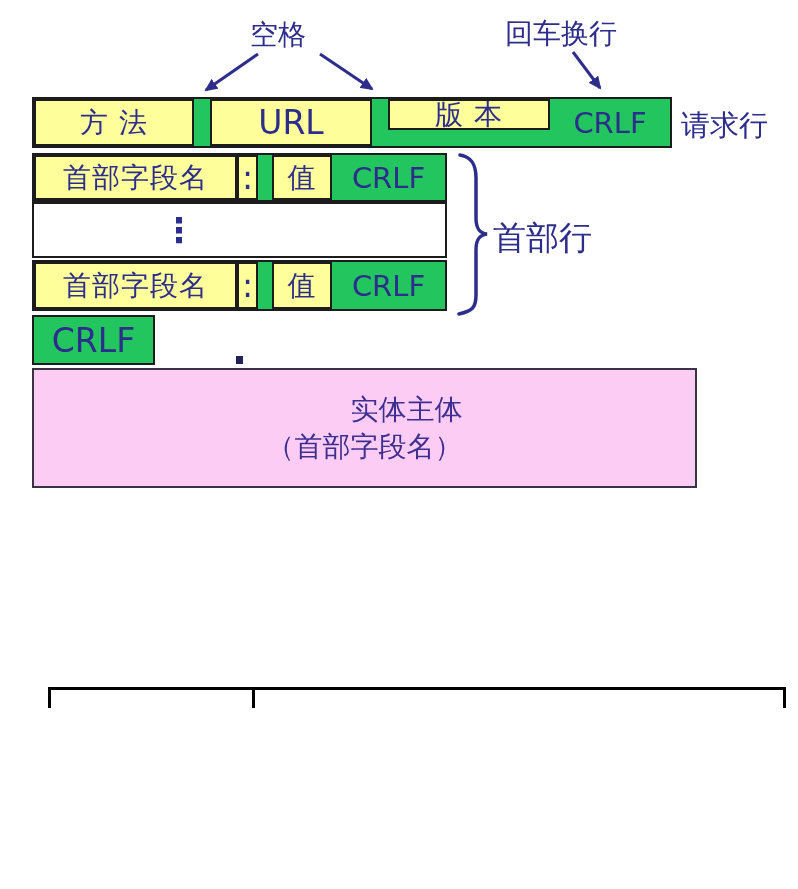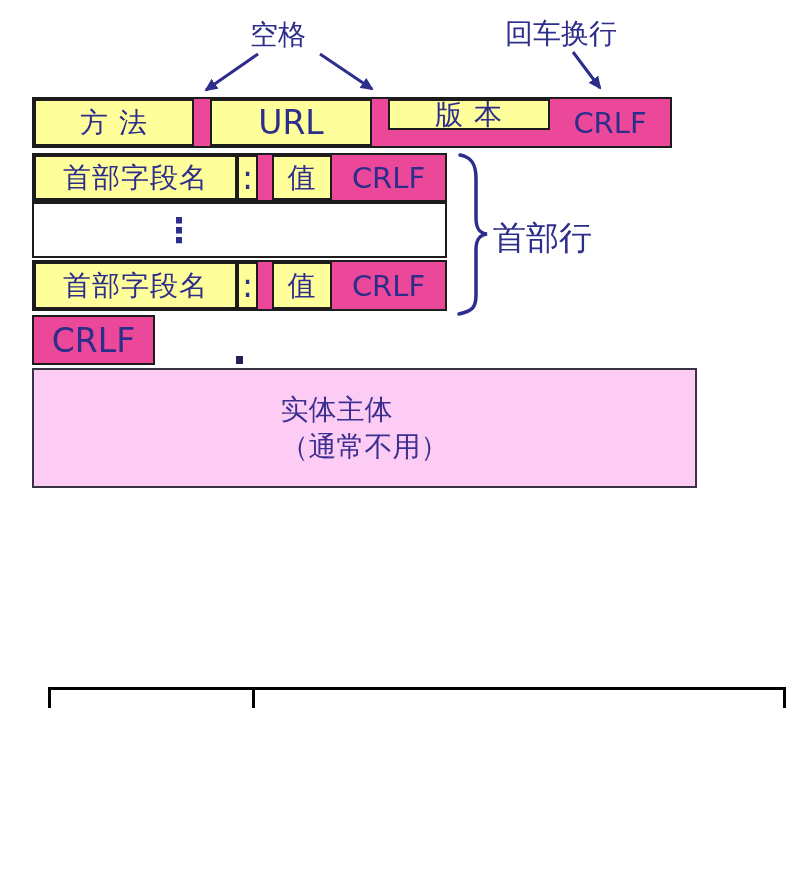--- a/index.html
+++ b/index.html
@@ -6,36 +6,36 @@
   #canvas {
     position:relative; width:798px; height:708px; background:#ffffff;
     font-family:"DejaVu Sans", sans-serif; color:#2D2D8C; overflow:hidden;text-decoration:underline;
   }
   .box {
     position:absolute; box-sizing:border-box;
     border:2px solid #1c1c1c;
     display:flex; align-items:center; justify-content:center;
   }
   .yellow { background:#FEFE9A; }
-  .blue   { background:#ec4899; }
+  .blue   { background:#22c55e; }
   .white  { background:#ffffff; }
   .pink   { background:#FDCCF5; border:2px solid #3a3344; }
   .cjk   { font-size:28px; letter-spacing:1px; }
   .latin { font-size:33px; letter-spacing:0px; }
   .lbl   { position:absolute; font-size:28px; color:#2D2D8C; white-space:nowrap; }
   .crlf-span {
     position:absolute; top:0; bottom:0;
     display:flex; align-items:center; justify-content:center;
     font-size:29px; color:#2D2D8C;
   }
   .ellipsis {
     position:absolute; font-size:34px; font-weight:bold; color:#2D2D8C;
     line-height:1;
   }
-  .entity-text { text-align:left; font-size:28px; line-height:37px; color:#3D2F8F; }
+  .entity-text { text-align:right; font-size:28px; line-height:37px; color:#3D2F8F; }
   svg.overlay { position:absolute; left:0; top:0; pointer-events:none; }
   .stray-dot { position:absolute; left:236px; top:356px; width:7px; height:8px; background:#22225a; }
 
   
   .tbl {
     position:absolute; left:48px; top:687px; width:732px; height:198px;
     border:3px solid #000; background:#fff;
     display:grid; grid-template-rows:repeat(6, 1fr);
   }
   .tbl-row { display:grid; grid-template-columns:204px 1fr; border-bottom:3px solid #000; }
@@ -63,20 +63,21 @@
     <path d="M 460,155 C 472,157 476,165 476,178 L 476,218 C 476,228 479,233 487,234
              C 479,235 476,240 476,250 L 476,295 C 476,308 472,311 459,314" fill="none" stroke="#2D2D8C" stroke-width="3.5" stroke-linecap="round"></path>
   </svg>
 
   <div class="box blue" style="left:32px; top:97px; width:640px; height:51px;">
     <div class="box yellow cjk" style="left:0; top:0; bottom:0; width:160px;">方 法</div>
     <div class="box yellow latin" style="left:176px; top:0; bottom:0; width:162px;">URL</div>
     <div class="box yellow cjk" style="left:354px; top:0; bottom:16px; width:162px;">版 本</div>
     <div class="crlf-span" style="left:516px; right:0;">CRLF</div>
   </div>
+  <div class="lbl" style="left:681px; top:106px; font-size:29px;">请求行</div>
 
   <div class="box blue" style="left:32px; top:153px; width:415px; height:49px;">
     <div class="box yellow cjk" style="left:0; top:0; bottom:0; width:203px;">首部字段名</div>
     <div class="box yellow latin" style="left:203px; top:0; bottom:0; width:21px;">:</div>
     <div class="box yellow cjk" style="left:238px; top:0; bottom:0; width:60px;">值</div>
     <div class="crlf-span" style="left:298px; right:0;">CRLF</div>
   </div>
 
   <div class="box white" style="left:32px; top:202px; width:415px; height:56px;">
     <span class="ellipsis" style="left:128px; top:9px;">⋮</span>
@@ -90,21 +91,21 @@
   </div>
   <div class="lbl" style="left:493px; top:216px; font-size:33px;">首部行</div>
 
   <div class="box blue latin" style="left:32px; top:315px; width:123px; height:50px;">CRLF</div>
 
   <div class="stray-dot"></div>
 
   <div class="box pink" style="left:32px; top:368px; width:665px; height:120px;">
     <div class="entity-text">
       <div>实体主体</div>
-      <div>（通常不用）</div>
+      <div>（首部字段名）</div>
     </div>
   </div>
 
   <div class="tbl">
     <div class="tbl-row">
       <div class="tbl-cell"></div>
       <div class="tbl-cell"></div>
     </div>
     <div class="tbl-row">
       <div class="tbl-cell"></div>

